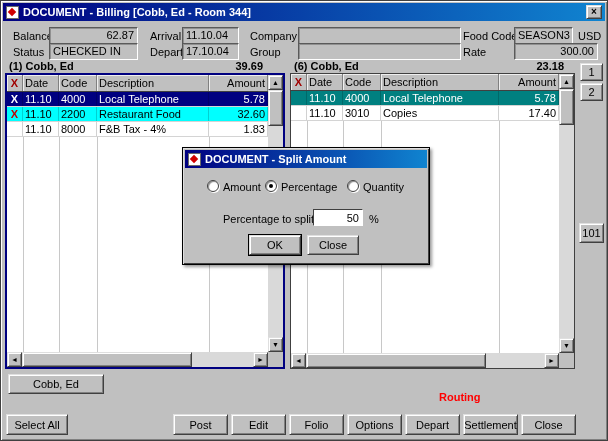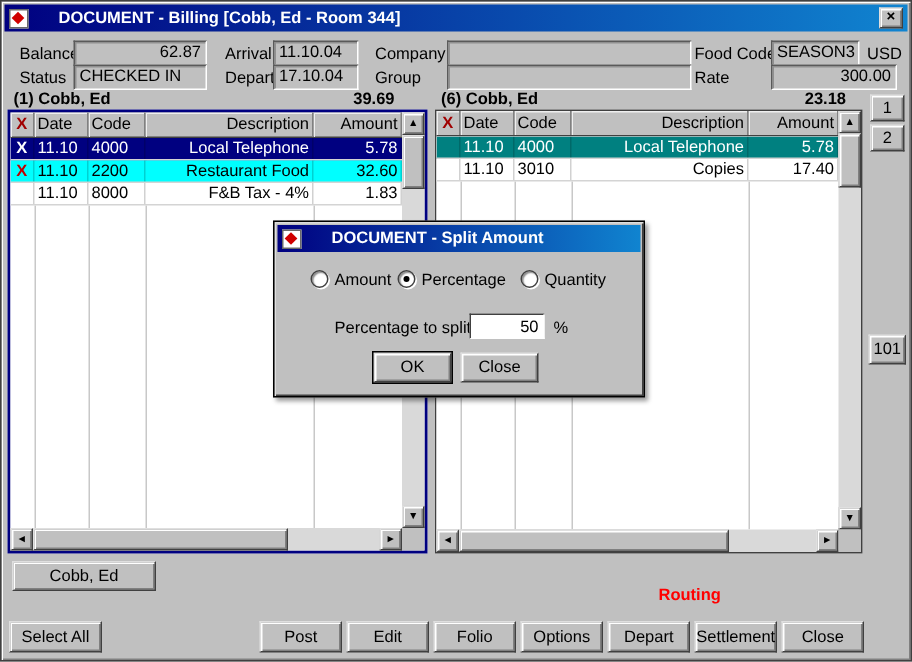--- a/index.html
+++ b/index.html
@@ -10,21 +10,21 @@
     font-family: "Liberation Sans", sans-serif; font-size: 11px; color:#000;
     border: 1px solid #404040;
     box-shadow: inset 1px 1px 0 #ffffff, inset -1px -1px 0 #808080;
     overflow: hidden;
   }
   .titlebar {
     position: absolute; left: 2px; top: 2px; right: 2px; height: 18px;
     background: linear-gradient(90deg, #000080 0%, #1084d0 100%);
     display: flex; align-items: center; padding: 0 3px;
   }
-  .title-text { color:#fff; font-weight: bold; margin-left: 20px; white-space: nowrap; }
+  .title-text { color:#fff; font-weight: bold; margin-left: 4px; white-space: nowrap; }
   .app-icon { width: 13px; height: 13px; background:#fff; position: relative; display:inline-block; border:1px solid #6a6a6a; flex: none; }
   .app-icon::after { content:""; position:absolute; left:2px; top:2px; width:6px; height:6px; background:#d00000; transform: rotate(45deg); }
   .btn {
     position: absolute; background:#c0c0c0;
     border:1px solid; border-color:#dfdfdf #404040 #404040 #dfdfdf;
     box-shadow: inset 1px 1px 0 #ffffff, inset -1px -1px 0 #808080;
     display:flex; align-items:center; justify-content:center;
     font-size:11px; cursor: default; white-space: nowrap;
   }
   .btn.default { outline: 1px solid #000; }
@@ -48,21 +48,21 @@
   }
   .hcell { padding:1px 2px; line-height:14px; border-right:1px solid #808080; box-shadow: inset 1px 1px 0 #efefef; overflow:hidden; }
   .hcell.xhdr { color:#a00000; font-weight:bold; text-align:center; }
   .grid-body { position:absolute; left:0; top:17px; right:15px; bottom:15px; background:#fff; overflow:hidden; }
   .vline { position:absolute; top:0; bottom:0; width:1px; background:#c8c8c8; }
   .row { position:relative; display:flex; height:15px; line-height:15px; background:#fff; border-bottom:1px solid #d4d4d4; }
   .cell { padding:0 2px; overflow:hidden; white-space:nowrap; border-right:1px solid rgba(0,0,0,0.18); }
   .c0 { width:16px; text-align:center; font-weight:bold; color:#c00000; flex:none; }
   .c1 { width:36px; flex:none; }
   .c2 { width:38px; flex:none; }
-  .c3 { width:112px; flex:none;text-align:right; }
+  .c3 { width:112px; flex:none; }
   .c4 { width:59px; text-align:right; flex:none; }
   .pane-right .c3 { width:118px; }
   .pane-right .c4 { width:60px; }
   .row.sel  { background:#000080; color:#fff; }
   .row.sel .c0 { color:#fff; }
   .row.cyan { background:#00ffff; color:#000; }
   .row.teal { background:#008080; color:#fff; }
   .sb-v { position:absolute; right:0; top:0; bottom:15px; width:15px; background:#d9d9d9; }
   .sb-h { position:absolute; left:0; bottom:0; right:15px; height:15px; background:#d9d9d9; }
   .sb-corner { position:absolute; right:0; bottom:0; width:15px; height:15px; background:#c0c0c0; }

